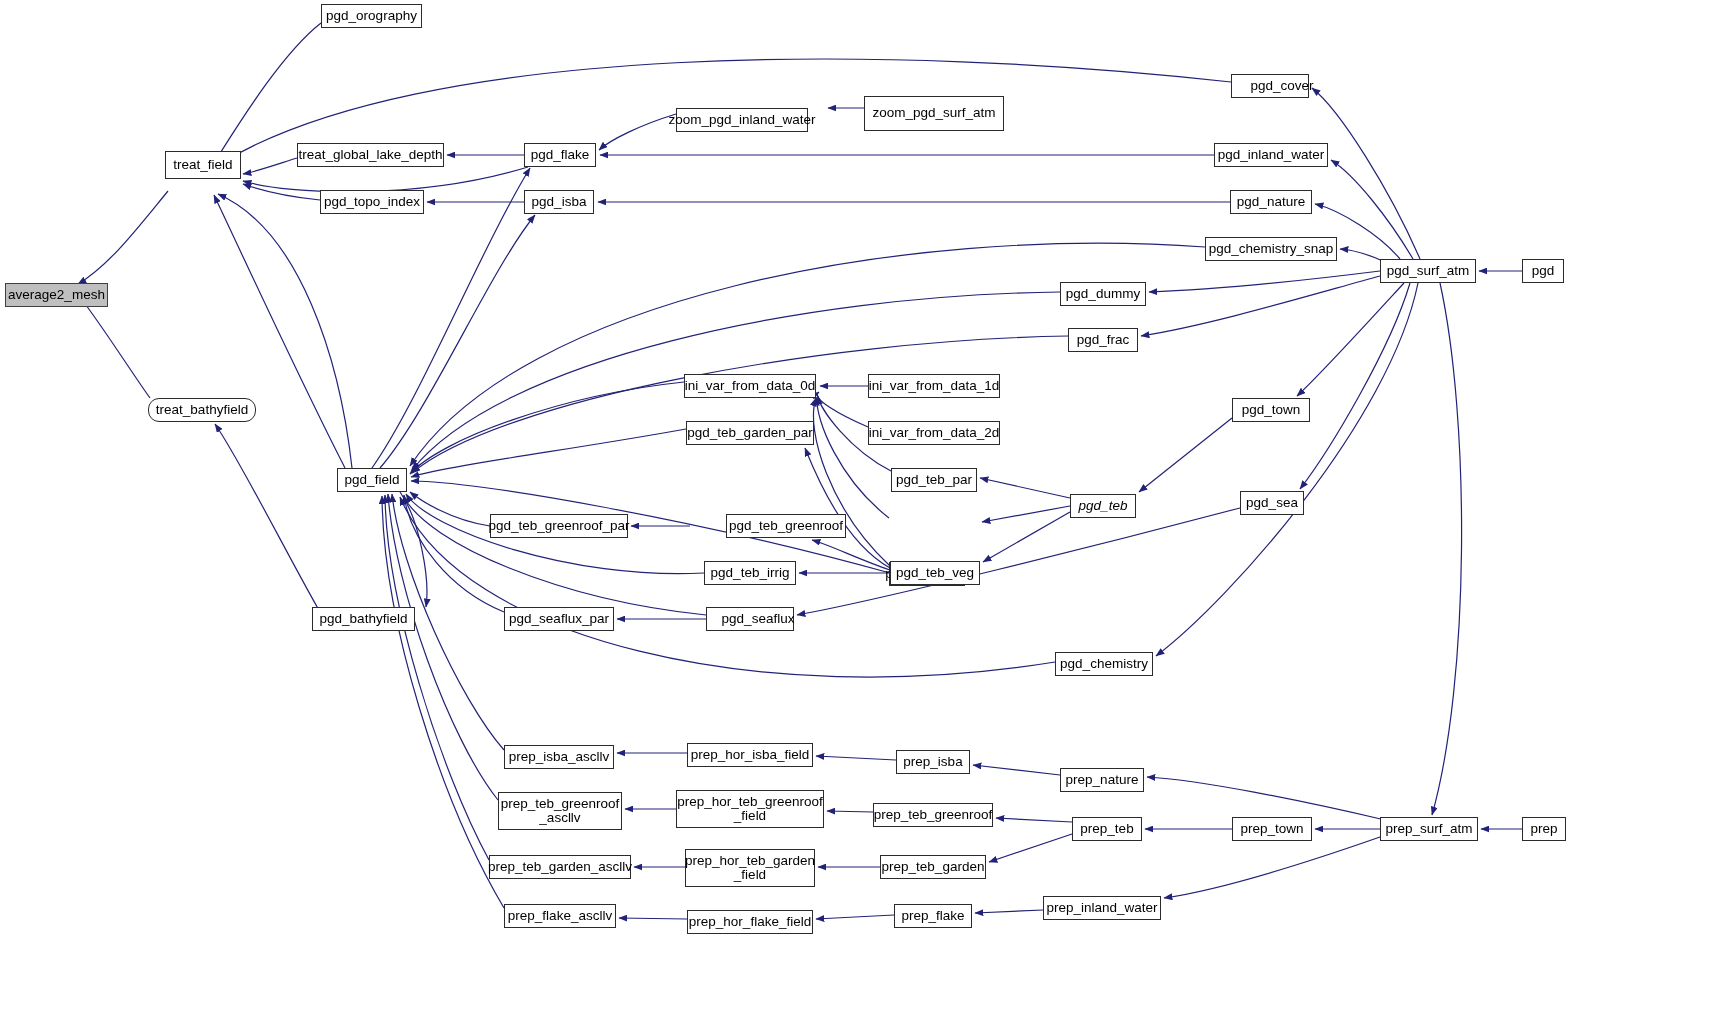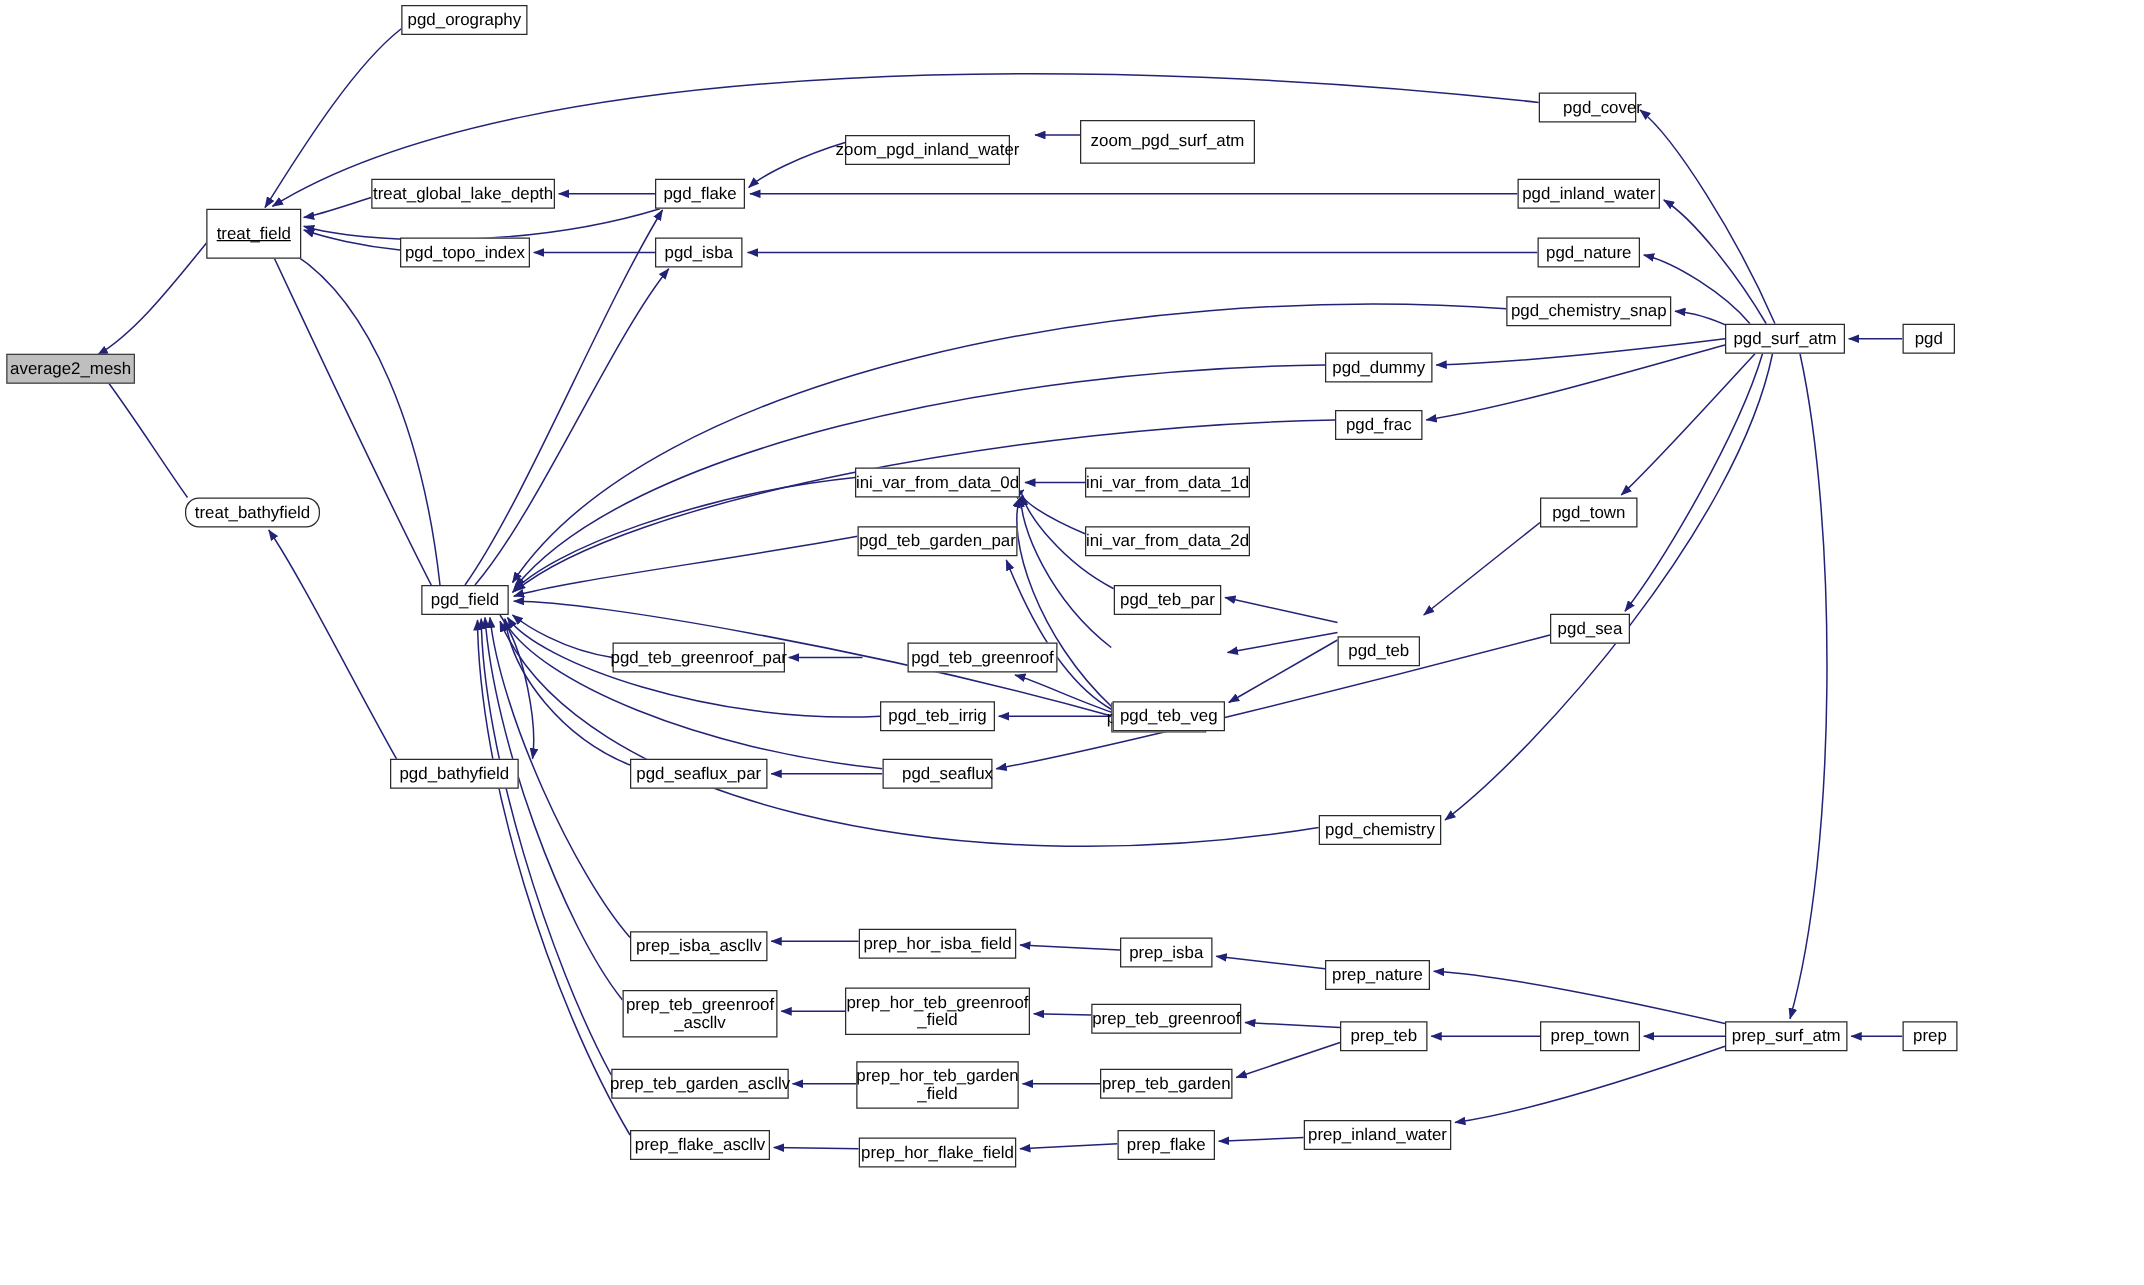--- a/index.html
+++ b/index.html
@@ -97,42 +97,42 @@
         <path d="M 504,908 C 440,800 383,620 382,496" fill="none" stroke="#222277" stroke-width="1.2" marker-end="url(#ah)"></path>
         <path d="M 687,919 L 619,918" fill="none" stroke="#222277" stroke-width="1.2" marker-end="url(#ah)"></path>
         <path d="M 894,915 L 816,919" fill="none" stroke="#222277" stroke-width="1.2" marker-end="url(#ah)"></path>
         <path d="M 1043,910 L 975,913" fill="none" stroke="#222277" stroke-width="1.2" marker-end="url(#ah)"></path>
         <path d="M 1380,837 C 1300,865 1220,890 1164,898" fill="none" stroke="#222277" stroke-width="1.2" marker-end="url(#ah)"></path>
         <path d="M 1522,829 L 1481,829" fill="none" stroke="#222277" stroke-width="1.2" marker-end="url(#ah)"></path>
       </g>
   </svg>
   <div id="node-layer">
       <div class="node hl" style="left: 5px; top: 283px; width: 103px; height: 24px;">average2_mesh</div>
-      <div class="node" style="left: 165px; top: 167px; width: 76px; height: 40px; text-decoration: underline;">treat_field</div>
+      <div class="node" style="left: 165px; top: 151px; width: 76px; height: 28px;">treat_field</div>
       <div class="node" style="left: 148px; top: 398px; width: 108px; height: 24px; border-radius: 11px;">treat_bathyfield</div>
       <div class="node" style="left: 321px; top: 4px; width: 101px; height: 24px;">pgd_orography</div>
       <div class="node" style="left: 297px; top: 143px; width: 147px; height: 24px;">treat_global_lake_depth</div>
       <div class="node" style="left: 320px; top: 190px; width: 104px; height: 24px;">pgd_topo_index</div>
       <div class="node" style="left: 524px; top: 143px; width: 72px; height: 24px;">pgd_flake</div>
       <div class="node" style="left: 524px; top: 190px; width: 70px; height: 24px;">pgd_isba</div>
       <div class="node" style="left: 676px; top: 96px; width: 132px; height: 24px; margin-top: 12px;">zoom_pgd_inland_water</div>
       <div class="node" style="left: 864px; top: 96px; width: 140px; height: 35px;">zoom_pgd_surf_atm</div>
       <div class="node" style="left: 337px; top: 468px; width: 70px; height: 24px;">pgd_field</div>
       <div class="node" style="left: 312px; top: 607px; width: 103px; height: 24px;">pgd_bathyfield</div>
       <div class="node" style="left: 684px; top: 374px; width: 132px; height: 24px;">ini_var_from_data_0d</div>
       <div class="node" style="left: 868px; top: 374px; width: 132px; height: 24px;">ini_var_from_data_1d</div>
       <div class="node" style="left: 868px; top: 421px; width: 132px; height: 24px;">ini_var_from_data_2d</div>
       <div class="node" style="left: 686px; top: 421px; width: 128px; height: 24px;">pgd_teb_garden_par</div>
       <div class="node" style="left: 891px; top: 468px; width: 86px; height: 24px;">pgd_teb_par</div>
       <div class="node" style="left: 889px; top: 514px; width: 76px; height: 24px; margin-top: 48px;">pgd_bem_par</div>
       <div class="node" style="left: 490px; top: 514px; width: 138px; height: 24px;">pgd_teb_greenroof_par</div>
       <div class="node" style="left: 690px; top: 514px; width: 120px; height: 24px; margin-left: 36px;">pgd_teb_greenroof</div>
       <div class="node" style="left: 704px; top: 561px; width: 92px; height: 24px;">pgd_teb_irrig</div>
       <div class="node" style="left: 890px; top: 561px; width: 90px; height: 24px;">pgd_teb_veg</div>
-      <div class="node" style="left: 1070px; top: 509px; width: 66px; height: 24px;">pgd_teb</div>
+      <div class="node" style="left: 1070px; top: 494px; width: 66px; height: 24px; font-style: italic;">pgd_teb</div>
       <div class="node" style="left: 504px; top: 607px; width: 110px; height: 24px;">pgd_seaflux_par</div>
       <div class="node" style="left: 706px; top: 607px; width: 88px; height: 24px; padding-left: 16px;">pgd_seaflux</div>
       <div class="node" style="left: 1055px; top: 652px; width: 98px; height: 24px;">pgd_chemistry</div>
       <div class="node" style="left: 1231px; top: 74px; width: 78px; height: 24px; padding-left: 24px;">pgd_cover</div>
       <div class="node" style="left: 1214px; top: 143px; width: 114px; height: 24px;">pgd_inland_water</div>
       <div class="node" style="left: 1230px; top: 190px; width: 82px; height: 24px;">pgd_nature</div>
       <div class="node" style="left: 1205px; top: 237px; width: 132px; height: 24px;">pgd_chemistry_snap</div>
       <div class="node" style="left: 1060px; top: 282px; width: 86px; height: 24px;">pgd_dummy</div>
       <div class="node" style="left: 1068px; top: 328px; width: 70px; height: 24px;">pgd_frac</div>
       <div class="node" style="left: 1232px; top: 398px; width: 78px; height: 24px;">pgd_town</div>

